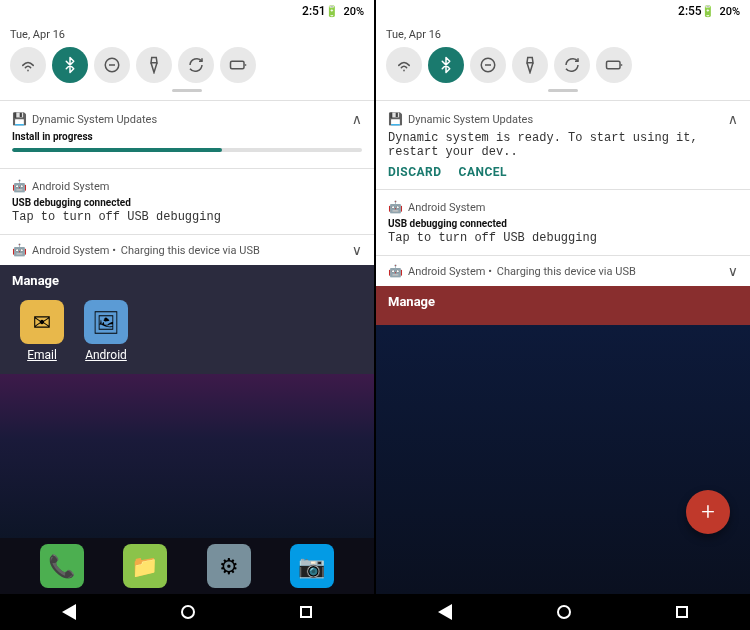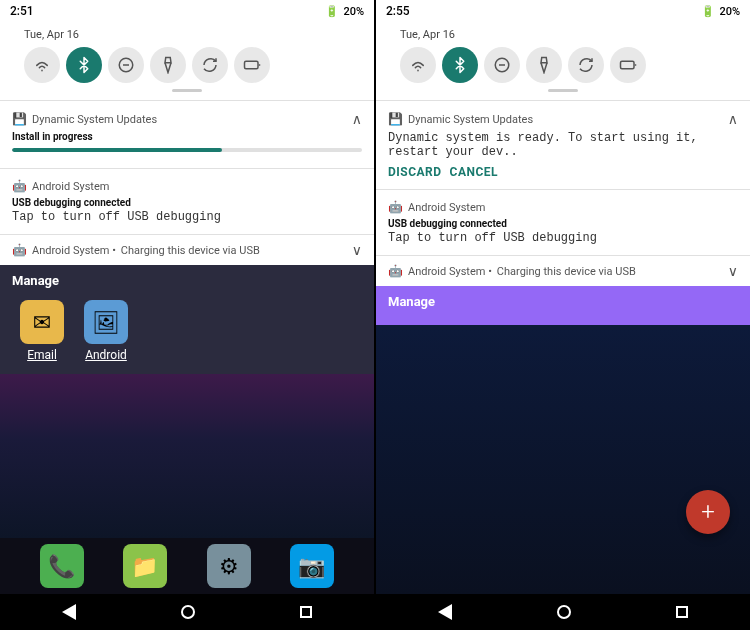--- a/index.html
+++ b/index.html
@@ -15,46 +15,46 @@
       flex: 1;
       display: flex;
       flex-direction: column;
       position: relative;
       overflow: hidden;
     }
     .phone-panel.left {
       background: #1a1a2e;
     }
     .phone-panel.right {
-      background: #8b5cf6;
+      background: #7f1d1d;
     }
 
     
     .status-bar {
       background: #fff;
       display: flex;
-      justify-content: space-between;
+      justify-content: flex-end;
       align-items: center;
       padding: 4px 10px;
       font-size: 12px;
       font-weight: 500;
       color: #000;
       flex-shrink: 0;
     }
     .status-right {
       display: flex;
       align-items: center;
       gap: 4px;
       font-size: 11px;
     }
 
     
     .quick-settings {
       background: #fff;
-      padding: 6px 24px 8px;
+      padding: 6px 10px 8px;
       flex-shrink: 0;
     }
     .qs-date {
       font-size: 11px;
       color: #444;
       margin-bottom: 6px;
     }
     .qs-icons {
       display: flex;
       gap: 6px;
@@ -143,21 +143,21 @@
     .notif-action {
       font-size: 12px;
       font-weight: bold;
       color: #555;
       margin-top: 6px;
       cursor: pointer;
       letter-spacing: 0.5px;
     }
     .notif-actions-row {
       display: flex;
-      gap: 8px;
+      gap: 17px;
       margin-top: 6px;
     }
     .notif-action-btn {
       font-size: 12px;
       font-weight: bold;
       color: #1a7a6e;
       cursor: pointer;
       letter-spacing: 0.5px;
     }
 

